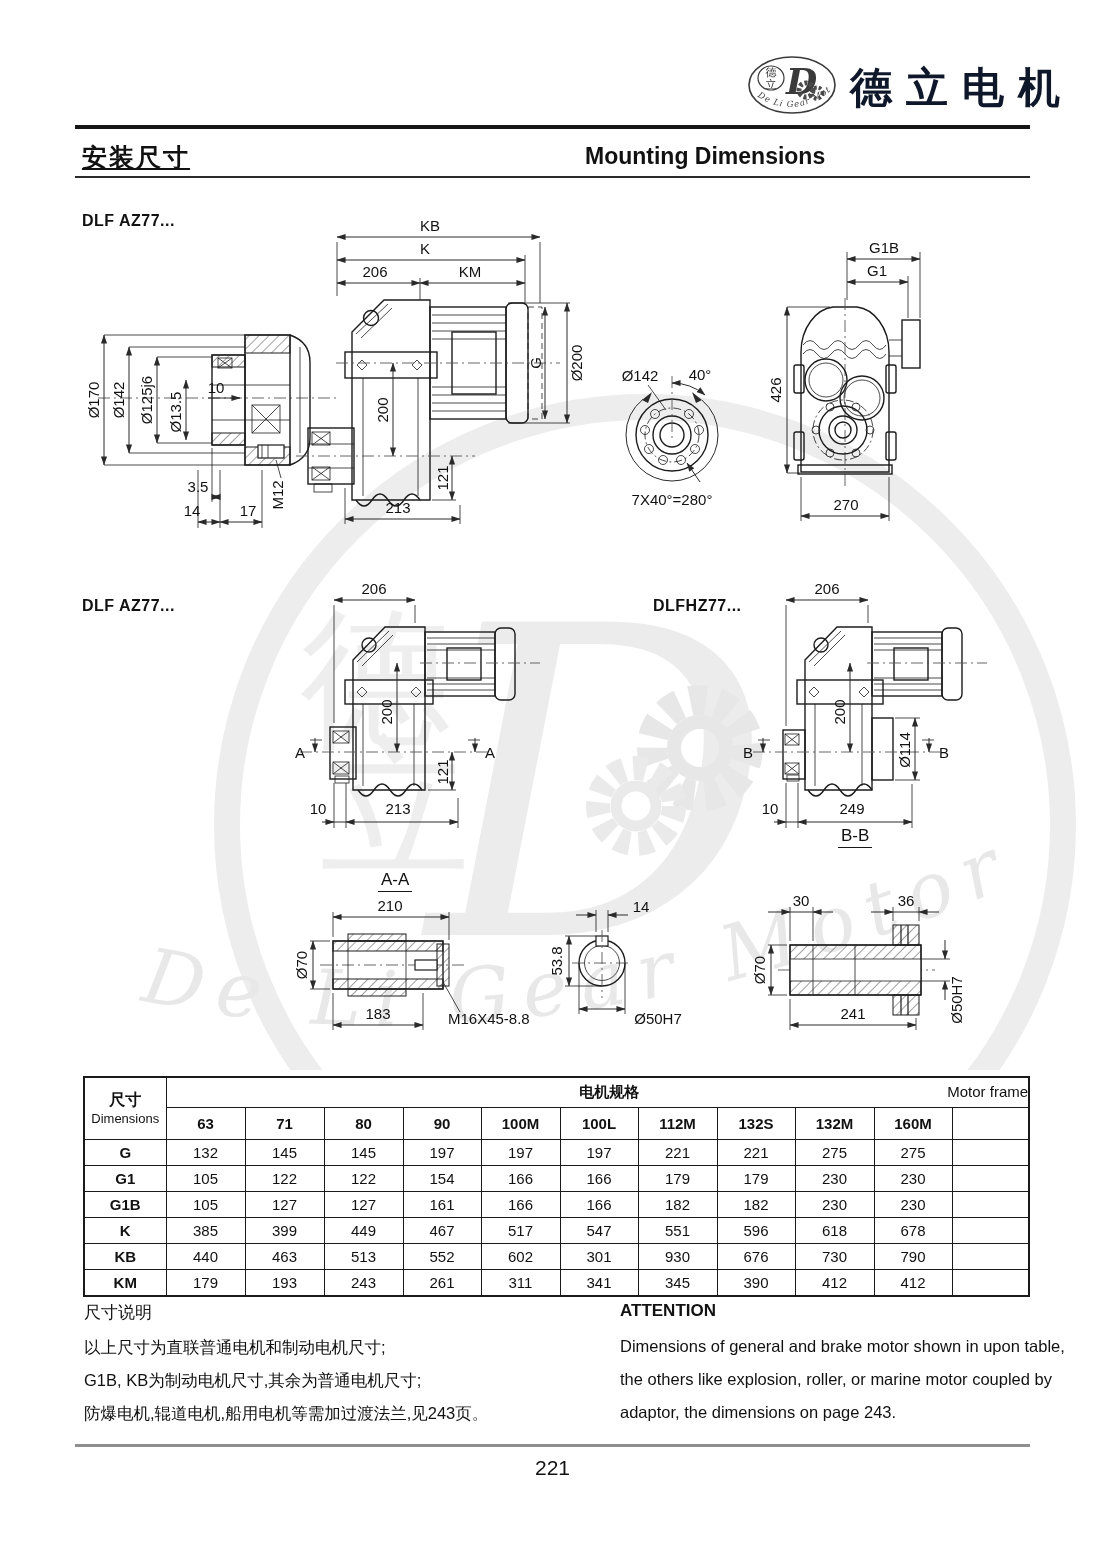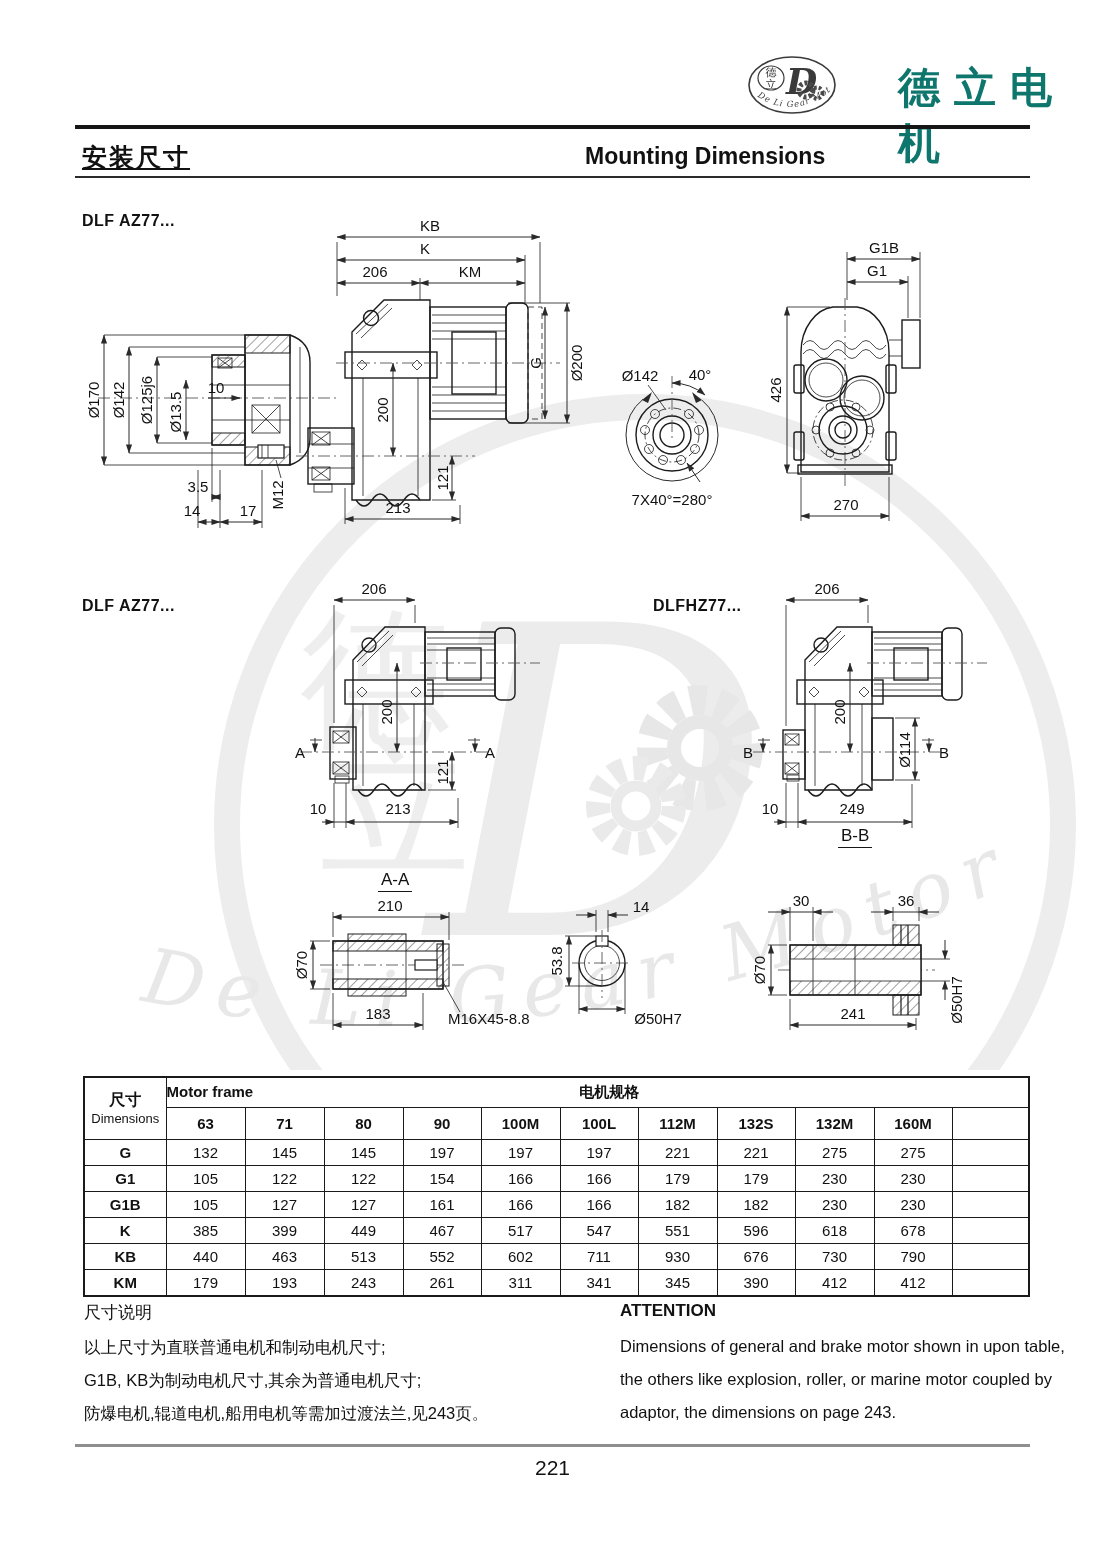--- a/index.html
+++ b/index.html
@@ -1,20 +1,20 @@
 <!DOCTYPE html>
 <html><head>
 <meta charset="utf-8">
 <style>
   html,body{margin:0;padding:0;background:#fff;}
   .page{position:relative;width:1100px;height:1555px;background:#ffffff;overflow:hidden;
         font-family:"Liberation Sans",sans-serif;color:#111;}
   .abs{position:absolute;}
   
-  .brand-cn{font-family:"DejaVu Serif",serif;font-weight:bold;font-size:42px;letter-spacing:14px;color:#0f766e;margin-left:48px;}
+  .brand-cn{font-family:"DejaVu Serif",serif;font-weight:bold;font-size:42px;letter-spacing:14px;color:#0f172a;}
   .rule-thick{height:4px;background:#161616;}
   .rule-thin{height:2px;background:#2a2a2a;}
   .title-cn{font-size:25px;font-weight:bold;letter-spacing:2px;text-decoration:underline;}
   .title-en{font-size:23px;font-weight:bold;}
   .fig-label{font-size:16px;font-weight:bold;letter-spacing:0.5px;}
   .sec-label{font-size:17px;border-bottom:1.6px solid #161616;padding:0 3px 1px 3px;}
   
   svg text.dim{font-family:"Liberation Sans",sans-serif;font-size:15px;fill:#111;}
   svg .ln{stroke:#1c1c1c;stroke-width:1.4;fill:none;}
   svg .tn{stroke:#1c1c1c;stroke-width:0.8;fill:none;}
@@ -26,21 +26,21 @@
   table.dims{border-collapse:collapse;table-layout:fixed;width:945px;font-size:15px;}
   table.dims th,table.dims td{border:1px solid #1a1a1a;text-align:center;padding:0;}
   table.dims{border:2px solid #1a1a1a;}
   table.dims td{height:25px;font-weight:normal;}
   .hdr1{height:30px;}
   .hdr2{height:32px;font-weight:bold;}
   .dim-name{font-size:16px;}
   .dim-name-en{font-size:13px;font-weight:normal;}
   .motor-frame-cell{position:relative;text-align:left;font-weight:normal;}
   .motor-frame-cn{padding-left:24px;font-weight:bold;}
-  .motor-frame-en{position:absolute;left:0;right:0;top:5px;text-align:left;font-weight:bold;}
+  .motor-frame-en{position:absolute;left:0;right:0;top:5px;text-align:right;font-weight:normal;}
   th.rowlab{font-weight:bold;font-size:15px;}
   
   .note-title{font-size:17px;}
   .note-title-b{font-size:17px;font-weight:bold;}
   .note-line{font-size:16.5px;}
   .footer-rule{height:3px;background:#8f8f8f;}
   .page-num{font-size:21px;}
 </style>
 </head>
 <body>
@@ -588,21 +588,21 @@
           <td>678</td>
           <td></td>
         </tr>
         <tr>
           <th class="rowlab">KB</th>
           <td>440</td>
           <td>463</td>
           <td>513</td>
           <td>552</td>
           <td>602</td>
-          <td>711</td>
+          <td>301</td>
           <td>930</td>
           <td>676</td>
           <td>730</td>
           <td>790</td>
           <td></td>
         </tr>
         <tr>
           <th class="rowlab">KM</th>
           <td>179</td>
           <td>193</td>

